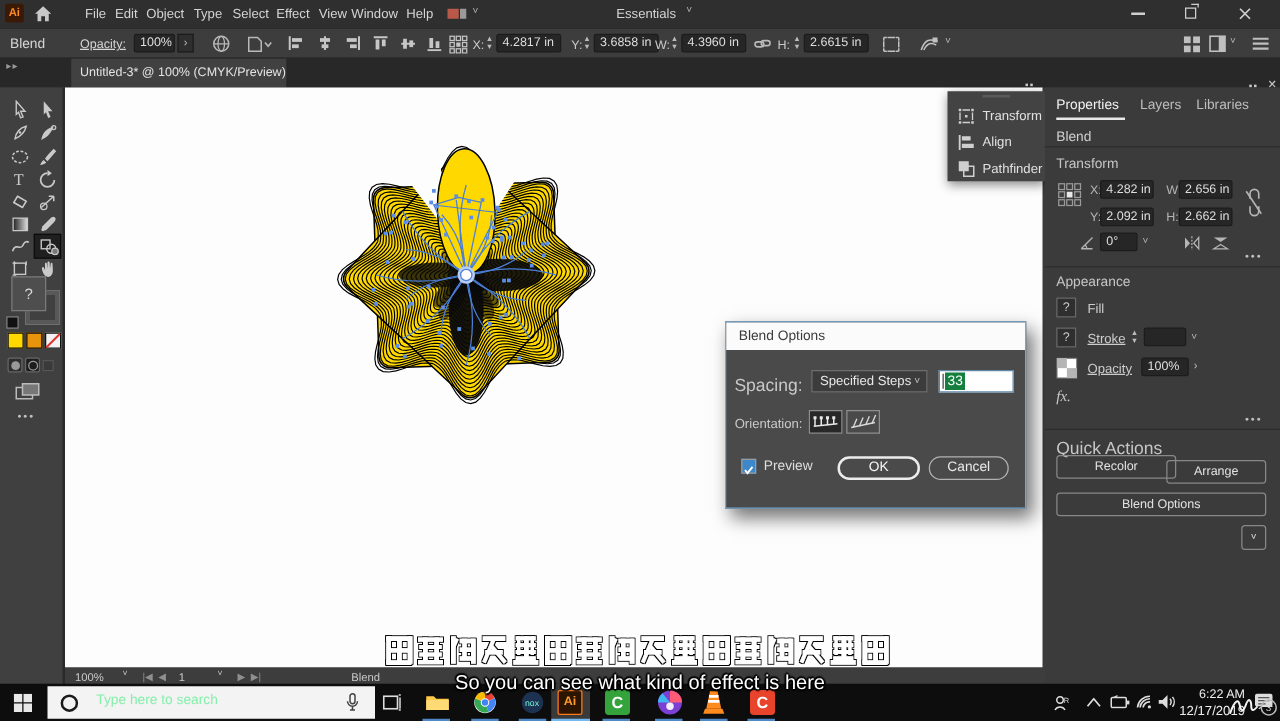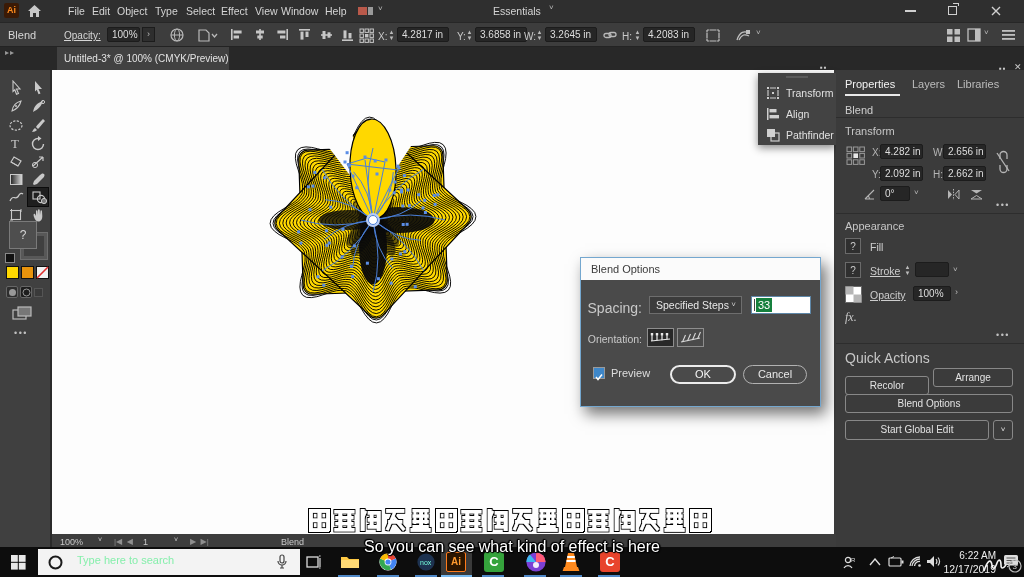--- a/index.html
+++ b/index.html
@@ -111,30 +111,30 @@
       <rect x="6" y="6" width="3.4" height="3.4" fill="#c6c6c6"></rect>
     </svg>
  <div class="lbl" style="left:378px;top:8px;color:#c9c9c9">X:</div>
  <div class="spin" style="left:388px;top:6px">▲<br>▼</div>
  <div class="fld" style="left:397px;top:4px;width:52px;height:15px">4.2817 in</div>
  <div class="lbl" style="left:457px;top:8px;color:#c9c9c9">Y:</div>
  <div class="spin" style="left:466px;top:6px">▲<br>▼</div>
  <div class="fld" style="left:475px;top:4px;width:52px;height:15px">3.6858 in</div>
  <div class="lbl" style="left:524px;top:8px;color:#c9c9c9">W:</div>
  <div class="spin" style="left:536px;top:6px">▲<br>▼</div>
- <div class="fld" style="left:545px;top:4px;width:52px;height:15px">3.2645 in</div>
+ <div class="fld" style="left:545px;top:4px;width:52px;height:15px">4.3960 in</div>
  <svg class="ab" style="left:603px;top:5px" width="14" height="14">
       <g fill="none" stroke="#b9b9b9" stroke-width="1.3">
         <rect x="1" y="5.5" width="7" height="4" rx="2"></rect>
         <rect x="6" y="4.5" width="7" height="4" rx="2" transform="rotate(0)"></rect>
       </g>
     </svg>
  <div class="lbl" style="left:622px;top:8px;color:#c9c9c9">H:</div>
  <div class="spin" style="left:634px;top:6px">▲<br>▼</div>
- <div class="fld" style="left:643px;top:4px;width:52px;height:15px">4.2083 in</div>
+ <div class="fld" style="left:643px;top:4px;width:52px;height:15px">2.6615 in</div>
  <svg class="ab" style="left:705px;top:5px" width="16" height="15">
       <g stroke="#c0c0c0" stroke-width="1.2" fill="none">
         <path d="M5 2 H11 M5 13 H11 M2 5 V10 M14 5 V10"></path>
         <path d="M2 2 l2.5 0 M2 2 l0 2.5 M14 2 l-2.5 0 M14 2 l0 2.5 M2 13 l2.5 0 M2 13 l0 -2.5 M14 13 l-2.5 0 M14 13 l0 -2.5"></path>
       </g>
     </svg>
  <svg class="ab" style="left:735px;top:5px" width="17" height="15">
       <path d="M2 12 C5 3 9 3 15 5 M4 12 C7 6 10 6 14 8" stroke="#c0c0c0" stroke-width="1.3" fill="none"></path>
       <rect x="11" y="2" width="4" height="4" fill="#c0c0c0"></rect>
     </svg>
@@ -491,24 +491,23 @@
         <rect x="8.5" y="8.5" width="8" height="8"></rect>
       </g>
     </svg>
     <div class="ab unl" style="left:34px;top:219px;font-size:10.5px;color:#cdcdcd">Opacity</div>
     <div class="fld" style="left:77px;top:216px;width:38px;height:15px">100%</div>
     <div class="ab" style="left:119px;top:217px;color:#bbb;font-size:9px">›</div>
     <div class="ab" style="left:9px;top:240px;font-size:12px;color:#c9c9c9;font-style:italic;font-family:'Liberation Serif',serif">fx.</div>
     <div class="dots3" style="left:160px;top:260px">•••</div>
     <div class="ab" style="left:0;top:273px;width:188px;height:1px;background:#2d2d2d"></div>
     <div class="ab" style="left:9px;top:280px;font-size:14px;color:#c6c6c6">Quick Actions</div>
-    <div class="qbtn" style="left:9px;top:306px;width:84px">Recolor</div>
+    <div class="qbtn" style="left:9px;top:294px;width:96px">Recolor</div>
     <div class="qbtn" style="left:97px;top:298px;width:80px">Arrange</div>
     <div class="qbtn" style="left:9px;top:324px;width:168px">Blend Options</div>
-    <div class="qbtn" style="left:9px;top:350px;width:144px;height:20px;line-height:18px">Start Global Edit</div>
     <div class="qbtn" style="left:157px;top:350px;width:20px;height:20px;line-height:18px;font-size:8px">˅</div>
   </div>
 <div class="ab" style="left:999px;top:64px;color:#c9c9c9;font-size:8px;letter-spacing:1px">▪▪</div>
 <div class="ab" style="left:1014px;top:62px;color:#c9c9c9;font-size:9px">✕</div>
 
 <div id="statusbar">
  <div class="ab" style="left:8px;top:3px">100%</div>
  <div class="ab" style="left:46px;top:2px;font-size:7px">˅</div>
  <div class="ab" style="left:62px;top:3px;color:#8f8f8f;font-size:8px">|◀&nbsp;&nbsp;◀</div>
  <div class="ab" style="left:91px;top:3px">1</div>

